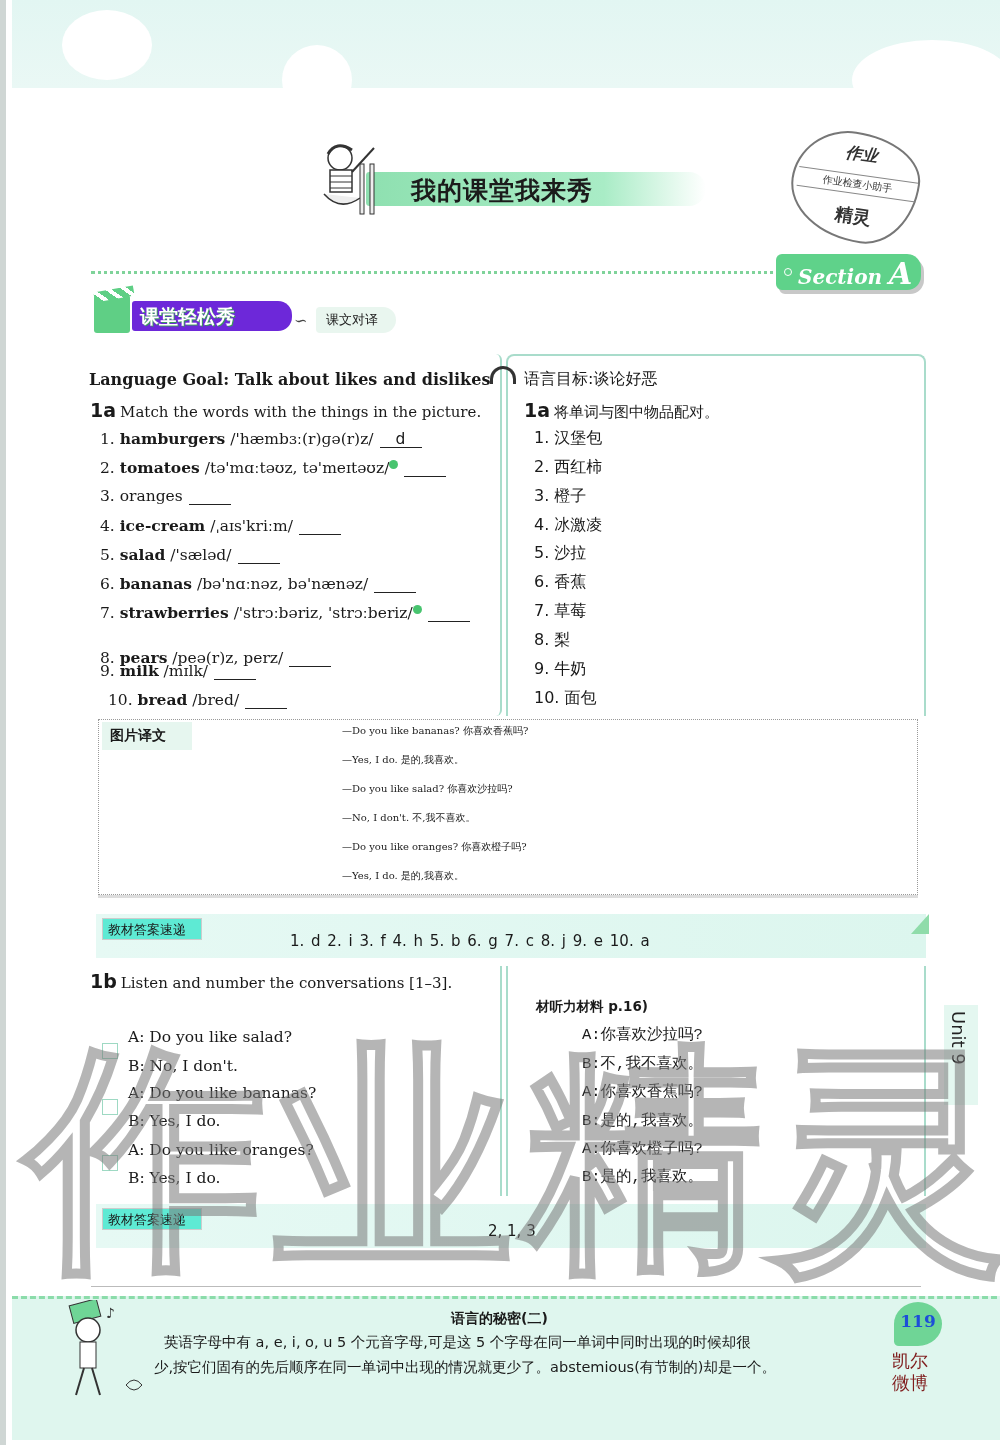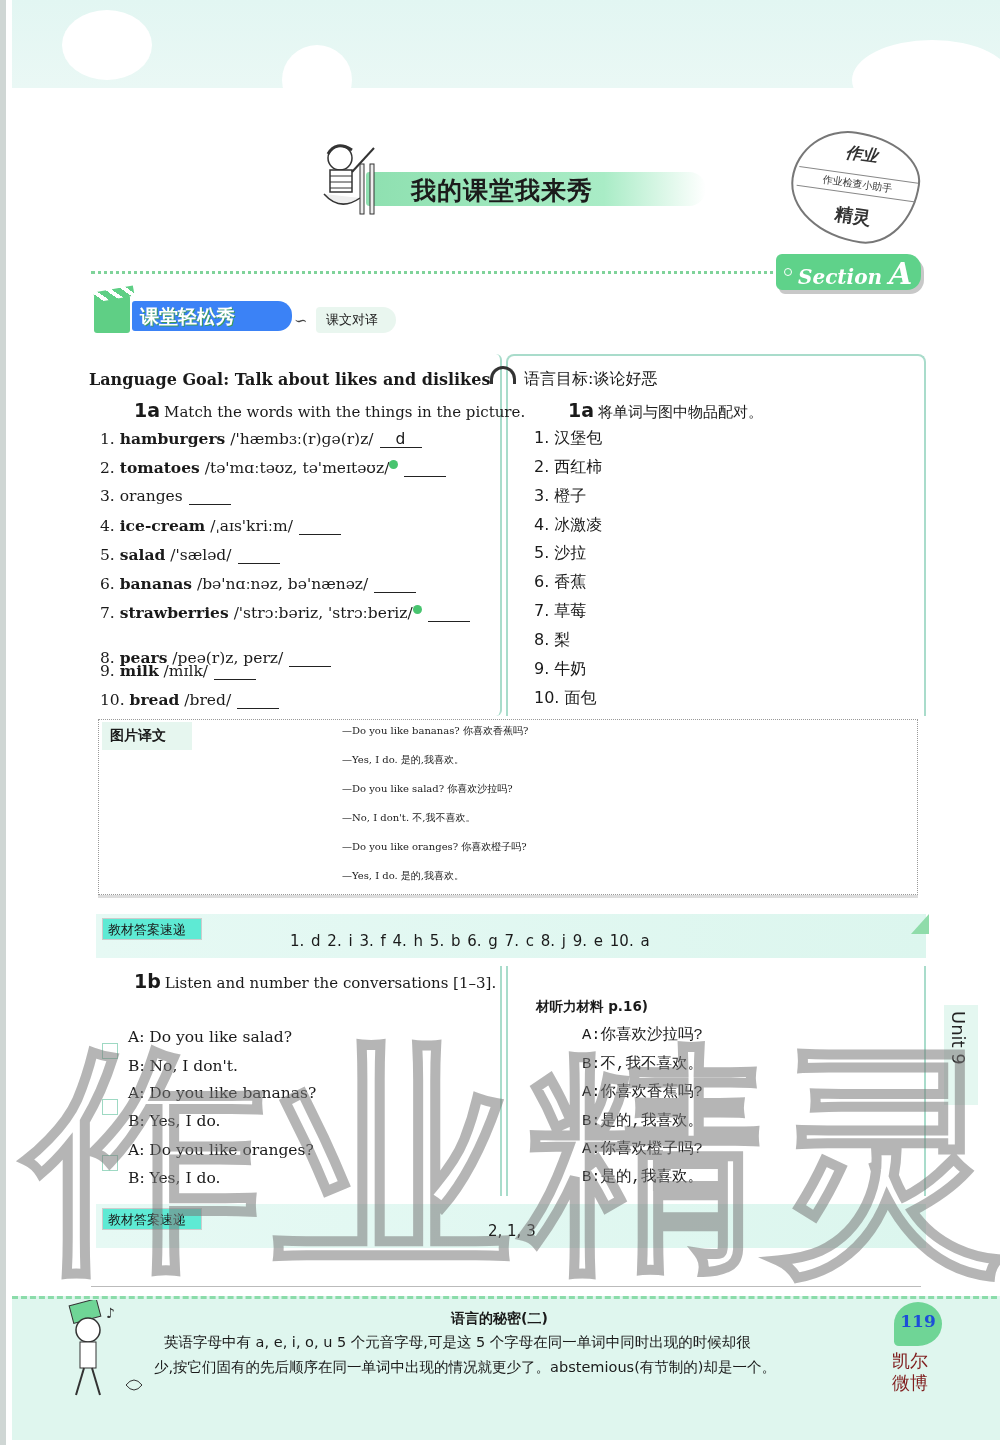--- a/index.html
+++ b/index.html
@@ -25,35 +25,35 @@
   .dotline { position: absolute; left: 85px; top: 271px; width: 690px; border-top: 3px dotted #7fd39a; }
   .section-tag { position: absolute; left: 770px; top: 254px; width: 145px; height: 36px; background: #5fd28a; border-radius: 6px 14px 14px 6px; box-shadow: 3px 4px 0 #c8c8c8; }
   .section-tag .hole { position: absolute; left: 8px; top: 14px; width: 8px; height: 8px; border: 1.5px solid #fff; border-radius: 50%; }
   .section-tag .txt { position: absolute; left: 22px; top: 2px; font-family: "DejaVu Serif", serif; font-style: italic; font-weight: bold; font-size: 20px; color: #fff; }
   .section-tag .big { font-size: 30px; }
 
   
   .sub-head { position: absolute; left: 88px; top: 293px; width: 310px; height: 48px; }
   .clapper { position: absolute; left: 0; top: 2px; width: 36px; height: 38px; background: #5fcf85; border-radius: 3px; }
   .clapper::before { content: ""; position: absolute; left: 0; top: -6px; width: 40px; height: 10px; background: repeating-linear-gradient(45deg, #5fcf85 0 6px, #fff 6px 10px); transform: rotate(-10deg); }
-  .sub-banner { position: absolute; left: 38px; top: 8px; width: 160px; height: 30px; background: #3b82f6; border-radius: 3px 14px 14px 3px; }
+  .sub-banner { position: absolute; left: 38px; top: 8px; width: 160px; height: 30px; background: #6d28d9; border-radius: 3px 14px 14px 3px; }
   .sub-banner span { position: absolute; left: 8px; top: 3px; font-family: "DejaVu Sans", sans-serif; font-weight: bold; font-size: 19px; color: #fff; text-shadow: 1px 1px 0 #3a9a5a; }
   .sub-link { position: absolute; left: 200px; top: 18px; font-size: 16px; color: #444; }
   .sub-pill { position: absolute; left: 222px; top: 14px; width: 80px; height: 26px; background: #e9f6ef; border-radius: 4px 13px 13px 4px; font-family: "DejaVu Sans", sans-serif; font-size: 13px; padding: 4px 0 0 10px; color: #222; }
 
   
   .col-box { position: absolute; border: 1.5px solid #9ed9c3; border-radius: 6px; }
   .left-box { left: 78px; top: 354px; width: 418px; height: 362px; border: none; border-right: 2px solid #a9dccb; }
   .right-box { left: 500px; top: 354px; width: 420px; height: 362px; border-left: 2px solid #a9dccb; border-right: 2px solid #a9dccb; border-top: 2px solid #a9dccb; border-bottom: none; border-radius: 8px 8px 0 0; }
 
   .goal { position: absolute; left: 83px; top: 370px; font-weight: bold; font-size: 16px; }
   .goal-cn { position: absolute; left: 518px; top: 369px; font-family: "DejaVu Sans", sans-serif; font-size: 16px; }
   .arc-icon { position: absolute; left: 484px; top: 366px; width: 26px; height: 18px; border: 3px solid #333; border-bottom: none; border-radius: 13px 13px 0 0; }
 
-  .ex-title { position: absolute; font-size: 15px; margin-left: 44px; }
+  .ex-title { position: absolute; font-size: 15px; }
   .ex-num { font-family: "DejaVu Sans", sans-serif; font-weight: bold; font-size: 19px; margin-right: 4px; }
   .vocab { position: absolute; left: 94px; font-size: 15.5px; white-space: nowrap; }
   .vocab b { font-weight: bold; }
   .vocab .blank { display: inline-block; width: 42px; border-bottom: 1.2px solid #222; margin-left: 6px; text-align: center; font-family: "DejaVu Sans", sans-serif; height: 18px; vertical-align: bottom; }
   .vocab sup.note, .dlg sup.note { display: inline-block; width: 9px; height: 9px; border-radius: 50%; background: #48c46f; vertical-align: top; margin-top: 2px; }
   .cn-item { position: absolute; left: 528px; font-size: 16px; font-family: "DejaVu Sans", sans-serif; }
 
   
   .pic-box { position: absolute; left: 92px; top: 719px; width: 820px; height: 176px; border: 1.5px dotted #999; background: #fff; box-shadow: 0 3px 0 #ddd; }
   .pic-label { position: absolute; left: 96px; top: 722px; width: 90px; height: 28px; background: #e6f6ef; font-family: "DejaVu Sans", sans-serif; font-weight: bold; font-size: 14px; padding: 5px 0 0 8px; }
@@ -149,21 +149,21 @@
 
   <div class="vocab" style="top:429px;"><span>1.</span> <b>hamburgers</b> <span>/'hæmbɜː(r)ɡə(r)z/</span><span class="blank">d</span></div>
   <div class="vocab" style="top:458px;"><span>2.</span> <b>tomatoes</b> <span>/tə'mɑːtəʊz, tə'meɪtəʊz/</span><sup class="note"></sup><span class="blank"></span></div>
   <div class="vocab" style="top:487px;"><span>3.</span> <span>oranges</span><span class="blank"></span></div>
   <div class="vocab" style="top:516px;"><span>4.</span> <b>ice-cream</b> <span>/ˌaɪs'kriːm/</span><span class="blank"></span></div>
   <div class="vocab" style="top:545px;"><span>5.</span> <b>salad</b> <span>/'sæləd/</span><span class="blank"></span></div>
   <div class="vocab" style="top:574px;"><span>6.</span> <b>bananas</b> <span>/bə'nɑːnəz, bə'nænəz/</span><span class="blank"></span></div>
   <div class="vocab" style="top:603px;"><span>7.</span> <b>strawberries</b> <span>/'strɔːbəriz, 'strɔːberiz/</span><sup class="note"></sup><span class="blank"></span></div>
   <div class="vocab" style="top:648px;"><span>8.</span> <b>pears</b> <span>/peə(r)z, perz/</span><span class="blank"></span></div>
   <div class="vocab" style="top:661px;"><span>9.</span> <b>milk</b> <span>/mɪlk/</span><span class="blank"></span></div>
-  <div class="vocab" style="top:690px;"><span>10.</span> <b>bread</b> <span>/bred/</span><span class="blank"></span></div>
+  <div class="vocab" style="top:690px;margin-left:8px;"><span>10.</span> <b>bread</b> <span>/bred/</span><span class="blank"></span></div>
 
   <div class="cn-item" style="top:428px;"><span>1.</span> <span>汉堡包</span></div>
   <div class="cn-item" style="top:457px;"><span>2.</span> <span>西红柿</span></div>
   <div class="cn-item" style="top:486px;"><span>3.</span> <span>橙子</span></div>
   <div class="cn-item" style="top:515px;"><span>4.</span> <span>冰激凌</span></div>
   <div class="cn-item" style="top:543px;"><span>5.</span> <span>沙拉</span></div>
   <div class="cn-item" style="top:572px;"><span>6.</span> <span>香蕉</span></div>
   <div class="cn-item" style="top:601px;"><span>7.</span> <span>草莓</span></div>
   <div class="cn-item" style="top:630px;"><span>8.</span> <span>梨</span></div>
   <div class="cn-item" style="top:659px;"><span>9.</span> <span>牛奶</span></div>

